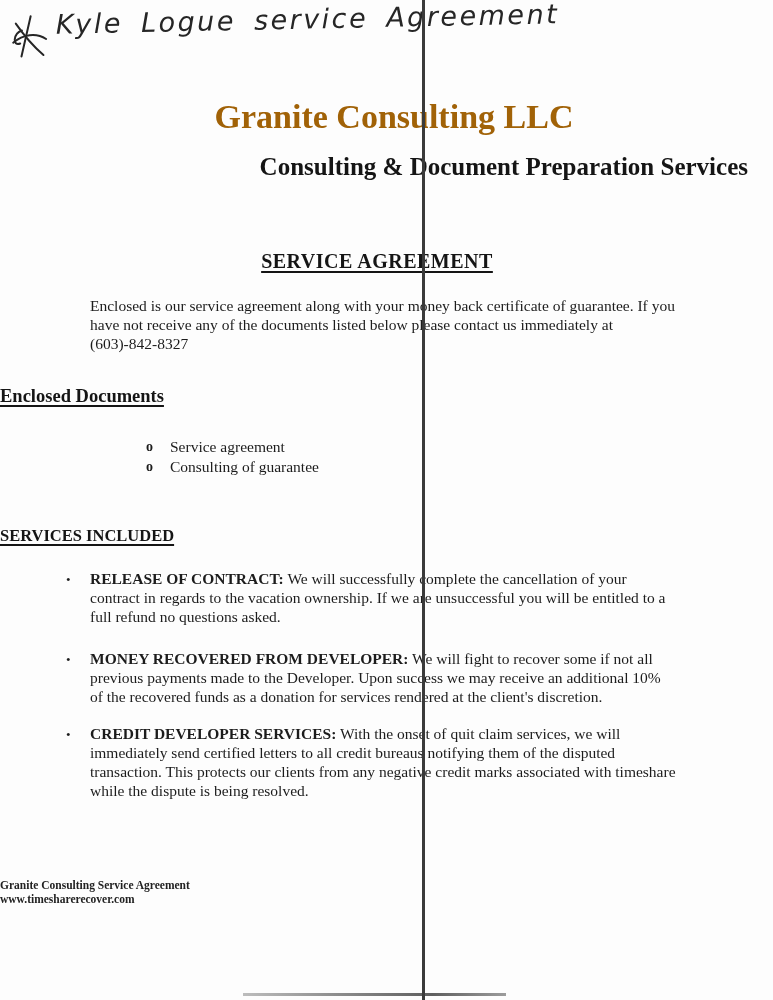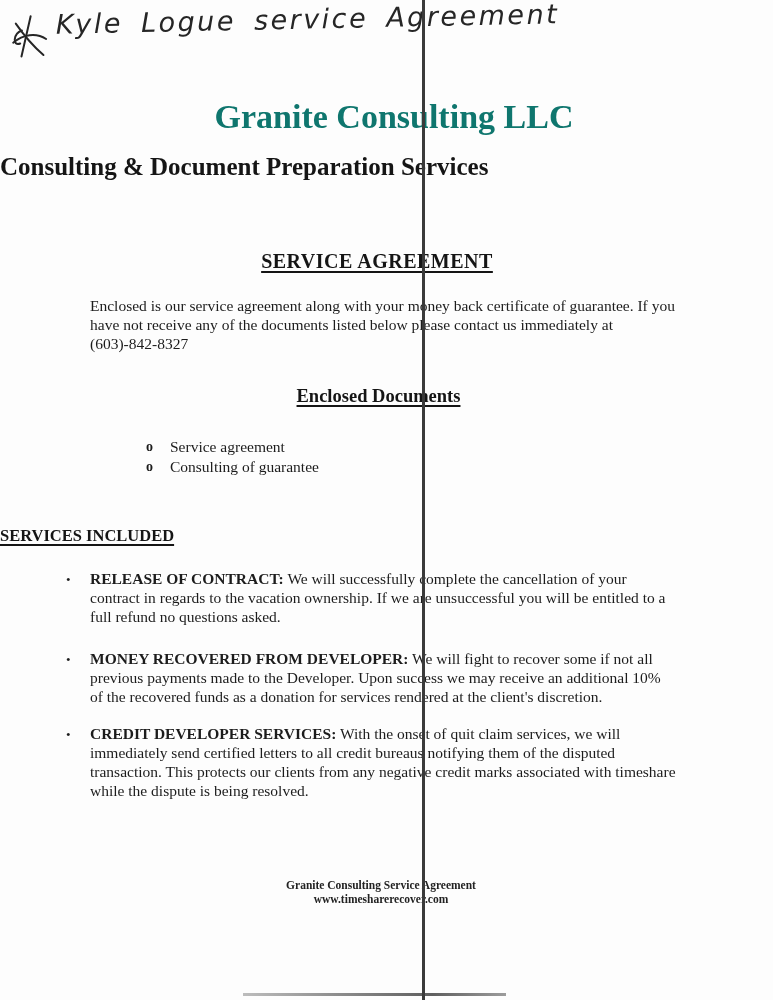--- a/index.html
+++ b/index.html
@@ -34,27 +34,27 @@
     white-space: nowrap;
   }
 
   
   .company {
     position: absolute;
     top: 98px; left: 0; width: 760px;
     text-align: center;
     font-size: 34px;
     font-weight: bold;
-    color: #0f766e;
+    color: #a16207;
     padding-left: 28px;
   }
   .tagline {
     position: absolute;
     top: 153px; left: 0; width: 748px;
-    text-align: left;
+    text-align: right;
     font-size: 25px;
     font-weight: bold;
     color: #151515;
   }
   .h-underline {
     font-weight: bold;
     text-decoration: underline;
     text-decoration-thickness: 2px;
     text-underline-offset: 3px;
   }
@@ -69,21 +69,20 @@
   .intro {
     position: absolute;
     top: 296px; left: 90px; width: 586px;
     font-size: 15.5px;
     line-height: 19px;
     color: #1c1c1c;
   }
   .ed-heading {
     position: absolute;
     top: 386px; left: 0; width: 757px;
-    text-align: center;
     font-size: 18.5px;
     color: #151515;
   }
   .ed-list {
     position: absolute;
     top: 437px; left: 146px;
     font-size: 15.5px;
     line-height: 19.5px;
   }
   .ed-item { display: flex; }
@@ -109,21 +108,21 @@
   .service-title {
     font-weight: bold;
     text-decoration-thickness: 1.5px;
     text-underline-offset: 2px;
   }
 
   
   .footer {
     position: absolute;
     top: 879px; left: 0; width: 762px;
-    text-align: center;
+    text-align: left;
     font-size: 11.5px;
     font-weight: bold;
     line-height: 13.6px;
     color: #222;
   }
 
   
   .scan-vline {
     position: absolute;
     top: 0; left: 422px;

